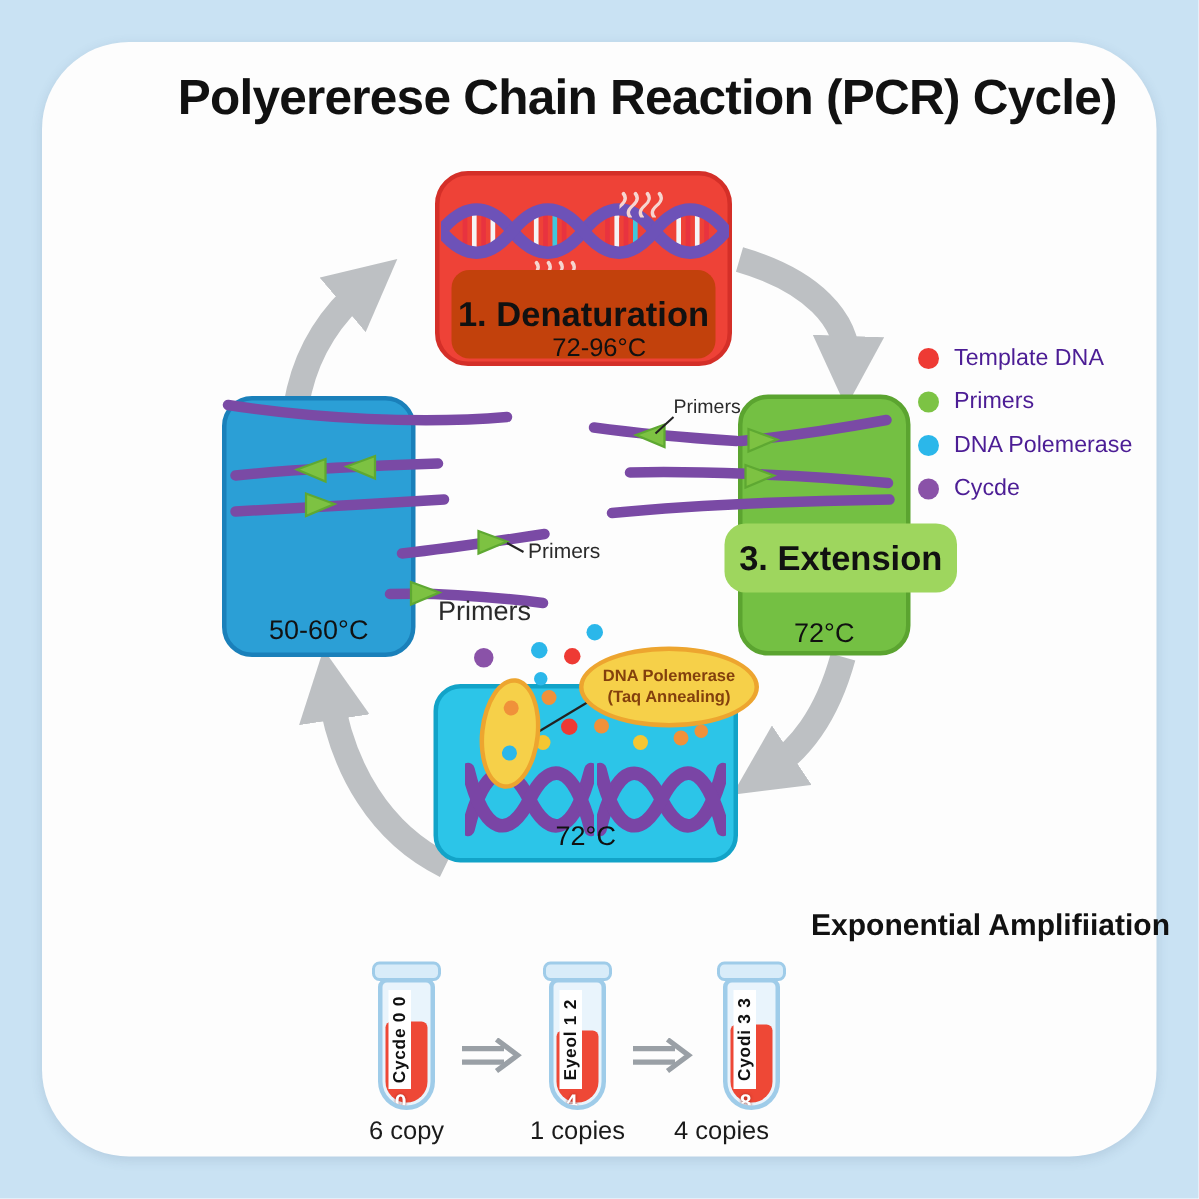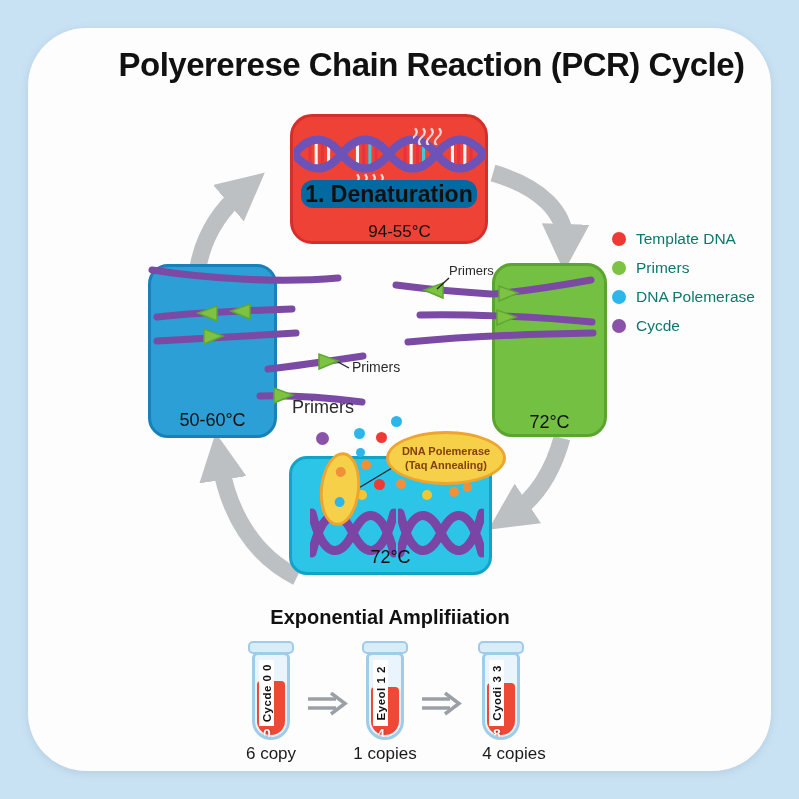--- a/index.html
+++ b/index.html
@@ -23,21 +23,21 @@
   #strands-layer{z-index:3;}
   .box{position:absolute;border-radius:20px;box-sizing:border-box;}
   .box-denaturation{left:290px;top:114px;width:198px;height:130px;background:#ee4237;border:3px solid #d42f28;border-radius:22px;z-index:2;}
   .box-annealing{left:148px;top:264px;width:129px;height:174px;background:#2b9fd6;border:3px solid #1a80ba;z-index:2;}
   .box-extension{left:492px;top:263px;width:115px;height:174px;background:#74c043;border:3px solid #5ba430;z-index:2;}
   .box-synthesis{left:289px;top:456px;width:203px;height:119px;background:#2cc5e8;border:3px solid #12a3c8;border-radius:18px;z-index:2;}
   .step-panel{
     position:absolute;z-index:4;border-radius:12px;display:flex;align-items:center;justify-content:center;
     font-weight:700;color:#111;
   }
-  .panel-denaturation{left:301px;top:180px;width:176px;height:28px;background:#0369a1;font-size:23px;}
+  .panel-denaturation{left:301px;top:180px;width:176px;height:59px;background:#c2410c;font-size:23px;}
   .panel-annealing{left:133px;top:345px;width:136px;height:44px;background:#46b9ec;font-size:21px;}
   .panel-extension{left:483px;top:349px;width:155px;height:46px;background:#9ed65e;border-radius:14px;font-size:23px;}
   .temp{position:absolute;left:0;right:0;text-align:center;font-size:17px;color:#111;z-index:4;}
   .temp-denaturation{top:222px;}
   .temp-annealing{top:410px;font-size:18px;}
   .temp-extension{top:412px;font-size:18px;}
   .temp-synthesis{top:547px;font-size:18px;}
   .dot{position:absolute;border-radius:50%;z-index:3;}
   .enzyme{
     position:absolute;left:320px;top:452px;width:34px;height:68px;z-index:3;
@@ -49,23 +49,23 @@
     display:flex;flex-direction:column;align-items:center;justify-content:center;
     font-size:11px;font-weight:700;color:#83400d;line-height:1.3;text-align:center;
   }
   .primer-label{position:absolute;z-index:4;color:#2a2a2a;}
   .primer-top{left:449px;top:263px;font-size:13px;}
   .primer-mid{left:352px;top:359px;font-size:14px;}
   .primer-bottom{left:292px;top:397px;font-size:18px;}
   .legend{position:absolute;left:612px;top:230px;z-index:4;}
   .legend-row{display:flex;align-items:center;margin-bottom:11px;}
   .legend-dot{width:14px;height:14px;border-radius:50%;margin-right:10px;flex:0 0 auto;}
-  .legend-label{font-size:15.5px;color:#0f766e;}
+  .legend-label{font-size:15.5px;color:#4c1d95;}
   .amp-heading{
-    position:absolute;left:0;top:606px;width:780px;text-align:center;
+    position:absolute;left:0;top:606px;width:780px;text-align:right;
     font-size:20px;font-weight:700;color:#111;z-index:4;
   }
   .tube{position:absolute;width:46px;z-index:4;}
   .tube-0{left:248px;top:641px;}
   .tube-1{left:362px;top:641px;}
   .tube-2{left:478px;top:641px;}
   .tube-cap{width:46px;height:13px;background:#d8ecf9;border:2.5px solid #9fcce9;border-radius:5px;box-sizing:border-box;}
   .tube-body{
     position:relative;width:38px;height:88px;margin:-2px auto 0 auto;
     background:#e9f4fc;border:3px solid #9fcce9;border-radius:6px 6px 19px 19px;box-sizing:border-box;overflow:hidden;
@@ -78,21 +78,21 @@
   }
   .tube-strip span{
     writing-mode:vertical-rl;transform:rotate(180deg);
     font-size:11.5px;font-weight:700;color:#111;white-space:nowrap;letter-spacing:.5px;
   }
   .tube-count{
     position:absolute;left:5px;top:71px;width:14px;text-align:center;
     font-size:14px;font-weight:700;color:#fff;text-shadow:0 0 2px rgba(150,30,20,.8);
   }
   .tube-caption{position:absolute;top:744px;font-size:17px;color:#1a1a1a;z-index:4;transform:translateX(-50%);}
-  .cap-0{left:271px;}.cap-1{left:385px;}.cap-2{left:514px;}
+  .cap-0{left:271px;}.cap-1{left:385px;}.cap-2{left:481px;}
   .dbl-arrow{position:absolute;z-index:4;}
 </style>
 </head>
 <body>
 
 <div class="stage">
   <div class="panel"></div>
 
   <div class="title">Polyererese Chain Reaction (PCR) Cycle)</div>
 
@@ -192,22 +192,23 @@
       <polygon points="497,310 497,325 516,317"></polygon>
     </g>
     <g stroke="#222" stroke-width="1.4">
       <path d="M449,278 L437,289"></path>
       <path d="M349,368 L338,362"></path>
       <path d="M352,492 L402,462"></path>
     </g>
   </svg>
 
   <div class="step-panel panel-denaturation">1. Denaturation</div>
-  <div class="temp temp-denaturation">94-55°C</div>
+  <div class="temp temp-denaturation">72-96°C</div>
   <div class="temp temp-annealing" style="left:148px;right:auto;width:129px;">50-60°C</div>
+  <div class="step-panel panel-extension">3. Extension</div>
   <div class="temp temp-extension" style="left:492px;right:auto;width:115px;">72°C</div>
   <div class="temp temp-synthesis" style="left:289px;right:auto;width:203px;">72°C</div>
 
   <div class="dot" style="left:316px;top:432px;width:13px;height:13px;background:#8a52a8;"></div>
   <div class="dot" style="left:354px;top:428px;width:11px;height:11px;background:#2bb7ea;"></div>
   <div class="dot" style="left:391px;top:416px;width:11px;height:11px;background:#2bb7ea;"></div>
   <div class="dot" style="left:376px;top:432px;width:11px;height:11px;background:#ee3a34;"></div>
   <div class="dot" style="left:356px;top:448px;width:9px;height:9px;background:#2bb7ea;"></div>
   <div class="dot" style="left:361px;top:460px;width:10px;height:10px;background:#f0913a;"></div>
   <div class="dot" style="left:332px;top:468px;width:10px;height:10px;background:#f0913a;"></div>

